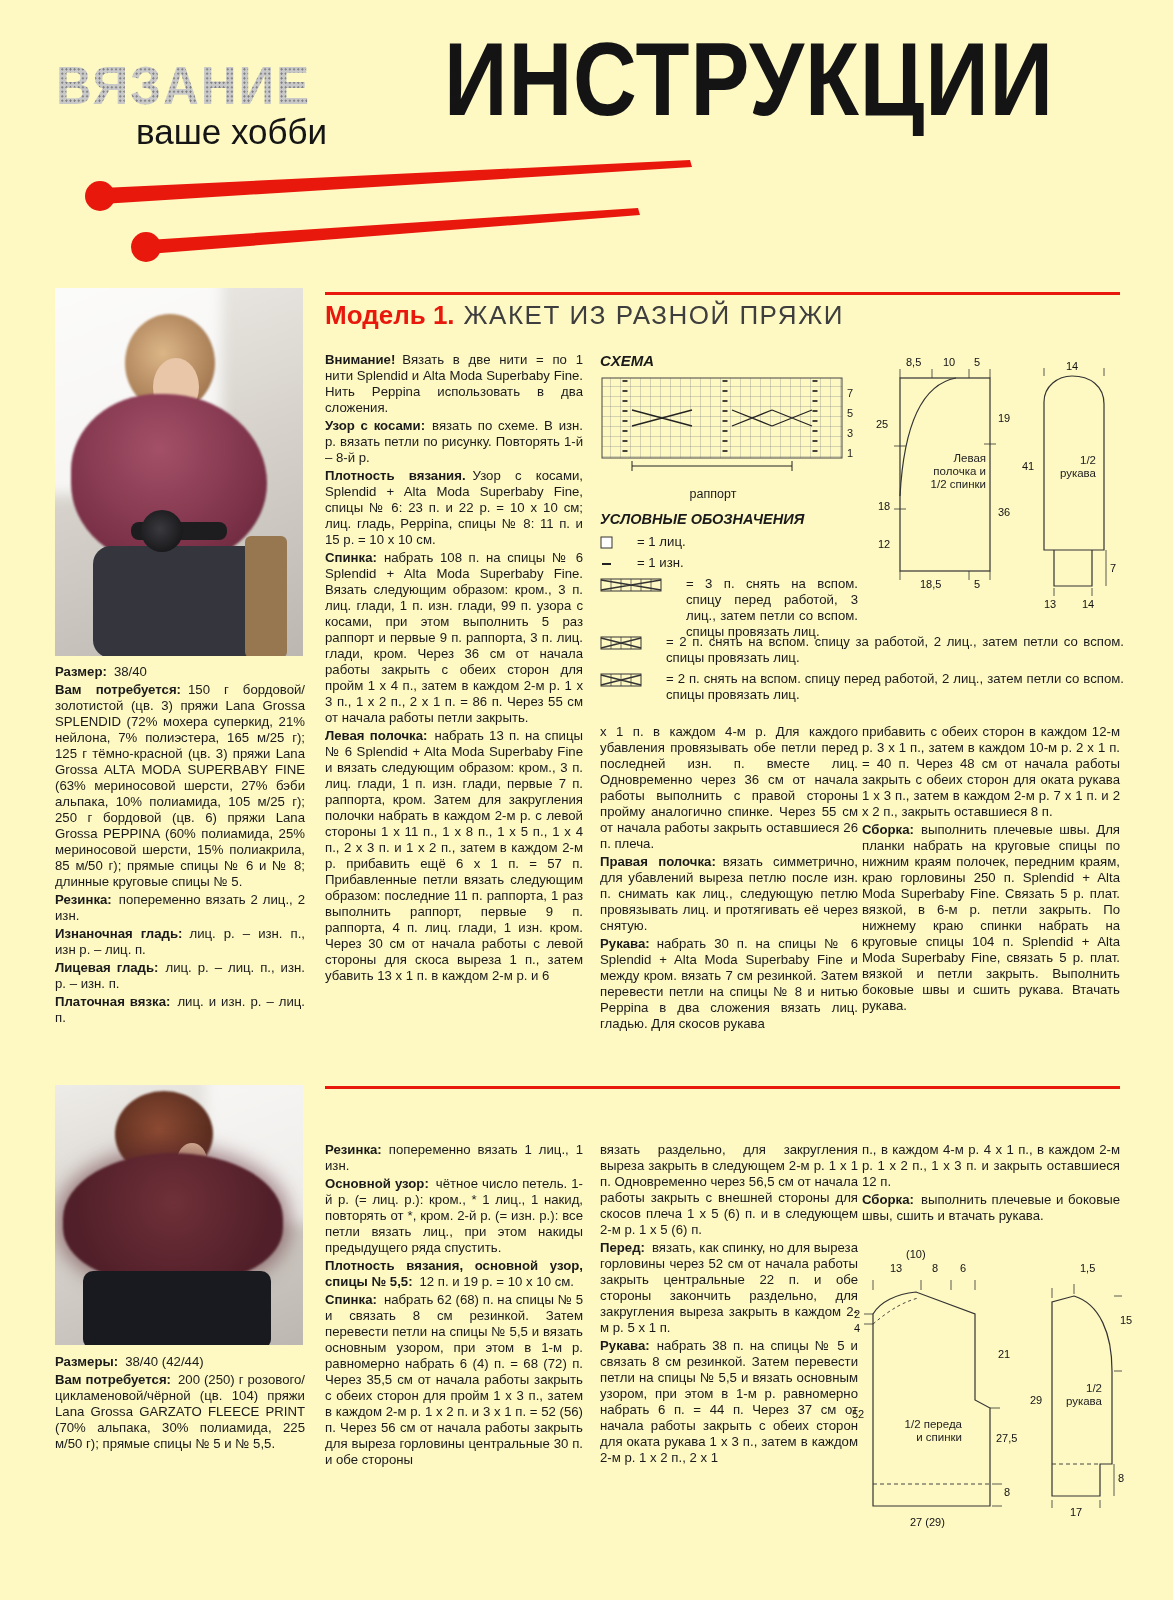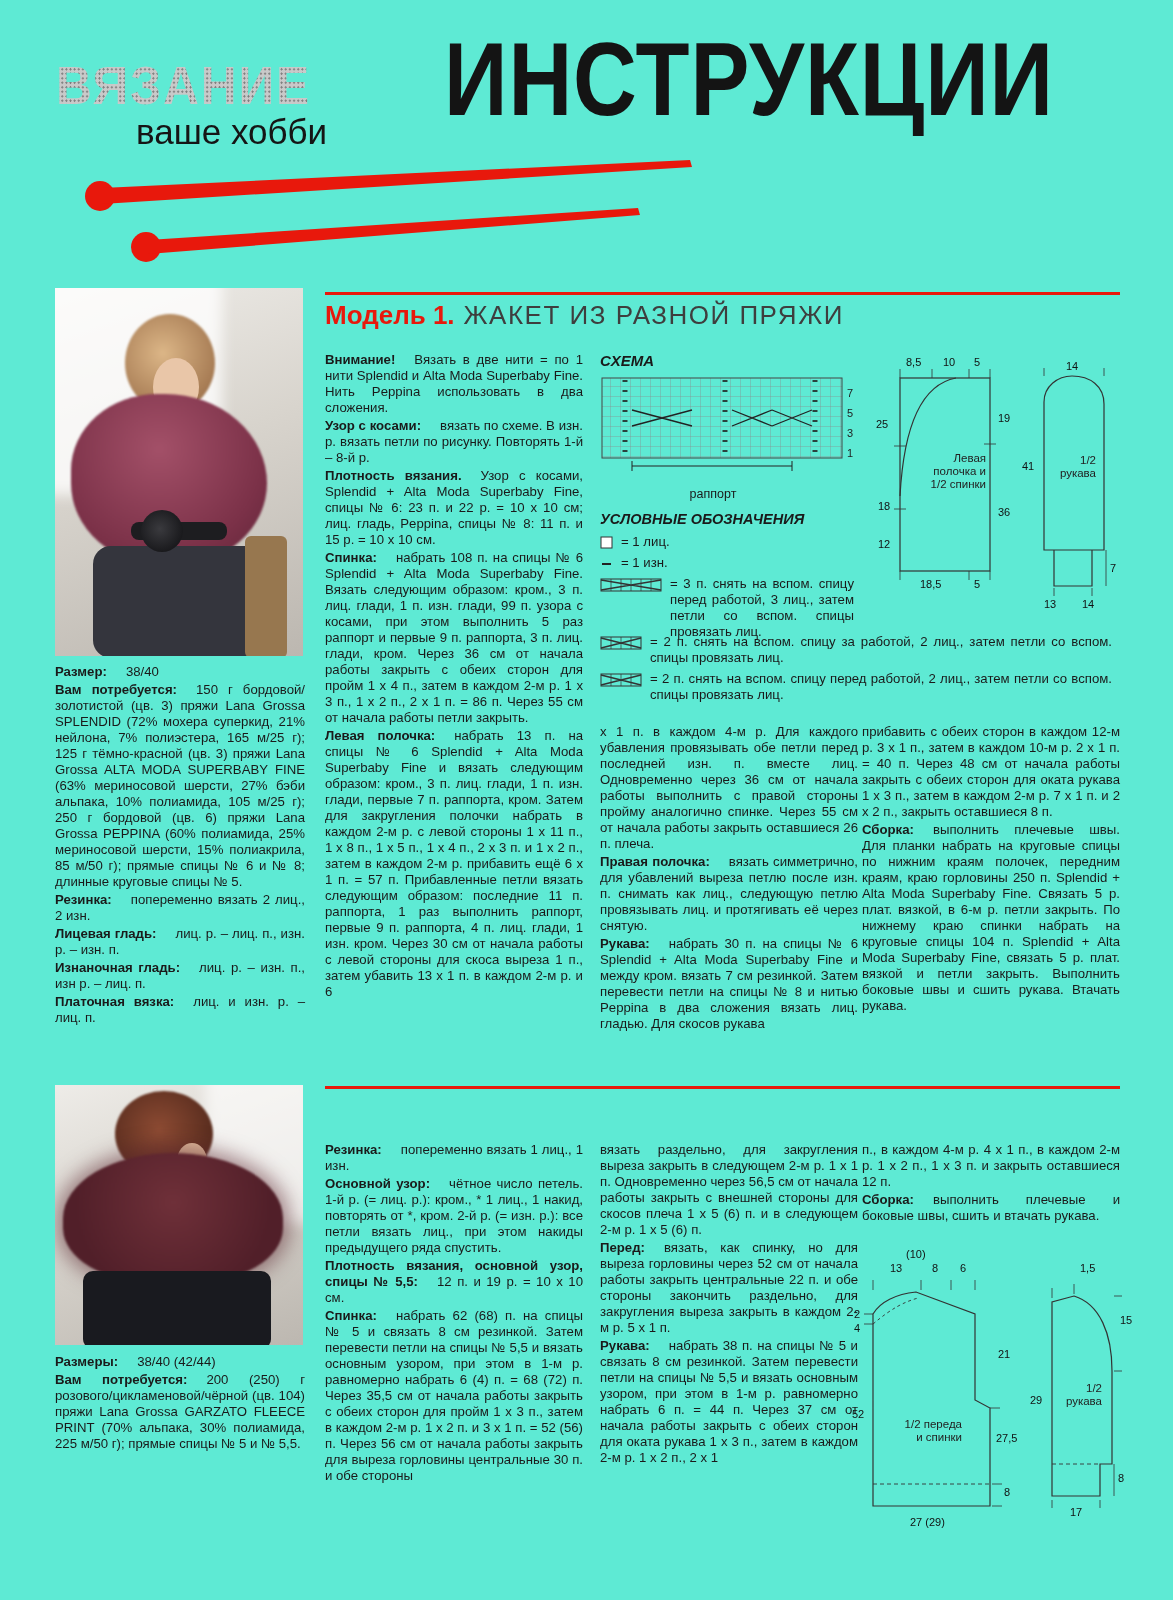--- a/index.html
+++ b/index.html
@@ -1,18 +1,18 @@
 <!DOCTYPE html>
 <html lang="ru"><head>
 <meta charset="utf-8">
 <title>Инструкции</title>
 <style>
   *{box-sizing:border-box;margin:0;padding:0}
   html,body{background:#fff}
-  .page{position:relative;width:1173px;height:1600px;background:#5eead4;overflow:hidden;
+  .page{position:relative;width:1173px;height:1600px;background:#fef9c3;overflow:hidden;
         color:#1a1a1a;font-family:"Liberation Sans","DejaVu Sans",sans-serif}
 
   
   .logo{position:absolute;left:56px;top:58px}
   .logo-title{font-weight:bold;font-size:54px;line-height:1;letter-spacing:2px;color:#9c9c9c;
     background-image:radial-gradient(circle,#7d7d7d 1.1px,#c9c9c9 1.25px);
     background-size:4.5px 4.5px;
     -webkit-background-clip:text;background-clip:text;-webkit-text-fill-color:transparent;
     transform:scaleX(.92);transform-origin:left top}
   .logo-sub{font-size:35px;line-height:1;color:#151515;margin:2px 0 0 80px}
@@ -23,21 +23,21 @@
   
   .rule{position:absolute;left:325px;width:795px;height:3px;background:#e8180c}
   .mhead{position:absolute;left:325px;white-space:nowrap}
   .mlabel{font-weight:bold;color:#e8180c;font-size:26px;margin-right:9px}
   .mtitle{color:#3e3e3e;font-size:26px;letter-spacing:1.5px}
 
   
   .col{position:absolute;width:258px}
   .caption{width:250px}
   .para{font-size:13.2px;line-height:16px;text-align:justify;margin-bottom:2px}
-  .para b:not(:empty){padding-right:19px}
+  .para b:not(:empty){padding-right:7px}
 
   
   .photo{position:absolute;overflow:hidden;background:linear-gradient(160deg,#eeece8 0%,#d8d4cd 45%,#bcb7b0 100%)}
   .photo div{position:absolute}
   .p1-window{left:-18px;top:-18px;width:185px;height:225px;background:rgba(255,255,255,.78);filter:blur(7px)}
   .p1-hair{left:70px;top:26px;width:90px;height:98px;border-radius:50%;
     background:radial-gradient(circle at 42% 40%,#dcb687,#a87d55 68%,#86603f);filter:blur(1px)}
   .p1-face{left:98px;top:70px;width:46px;height:58px;border-radius:50%;background:#e9c6a8}
   .p1-jacket{left:16px;top:106px;width:196px;height:172px;border-radius:46% 54% 50% 50%;
     background:radial-gradient(circle at 45% 32%,#a35068,#7b3148 66%,#5e2437);filter:blur(1px)}
@@ -54,21 +54,21 @@
   .p2-sweater{left:8px;top:68px;width:220px;height:130px;border-radius:50% 50% 42% 42%;
     background:radial-gradient(circle at 50% 38%,#6f3039,#511f29 72%);
     box-shadow:0 0 20px 6px rgba(92,38,48,.55);filter:blur(1px)}
   .p2-skirt{left:28px;top:186px;width:188px;height:78px;border-radius:10px;background:#191a1f}
 
   
   .schema{position:absolute;left:600px;top:352px;width:258px}
   .schema-title{font-style:italic;font-weight:bold;font-size:15px;margin-bottom:7px}
   .rapport{font-size:12.5px;text-align:center;width:226px;margin-top:9px}
   .legend-title{font-style:italic;font-weight:bold;font-size:14.5px;margin:10px 0 7px}
-  .lrow{display:flex;gap:8px;align-items:flex-start;margin-bottom:5px;font-size:13.2px;line-height:16px;text-align:justify}
+  .lrow{display:flex;gap:24px;align-items:flex-start;margin-bottom:5px;font-size:13.2px;line-height:16px;text-align:justify}
   .lrow svg{flex:none;margin-top:2px}
   .legend-wide{position:absolute;left:600px;top:634px;width:524px}
   svg text{font-family:"Liberation Sans","DejaVu Sans",sans-serif}
 
   
   .diag{position:absolute}
   .diag svg{position:absolute;left:0;top:0}
   .diag .m{position:absolute;font-size:11px;color:#111;white-space:nowrap}
   .diag .dlabel{position:absolute;font-size:11.5px;line-height:13px;text-align:right;color:#222}
 
@@ -102,22 +102,22 @@
     <div class="p1-pants"></div>
     <div class="p1-chair"></div>
     <div class="p1-belt"></div>
     <div class="p1-flower"></div>
   </div>
 
   <div class="col caption" style="left:55px;top:664px">
     <p class="para"><b>Размер:</b><span>38/40</span></p>
     <p class="para"><b>Вам потребуется:</b><span>150 г бордовой/золотистой (цв. 3) пряжи Lana Grossa SPLENDID (72% мохера суперкид, 21% нейлона, 7% полиэстера, 165 м/25 г); 125 г тёмно-красной (цв. 3) пряжи Lana Grossa ALTA MODA SUPERBABY FINE (63% мериносовой шерсти, 27% бэби альпака, 10% полиамида, 105 м/25 г); 250 г бордовой (цв. 6) пряжи Lana Grossa PEPPINA (60% полиамида, 25% мериносовой шерсти, 15% полиакрила, 85 м/50 г); прямые спицы № 6 и № 8; длинные круговые спицы № 5.</span></p>
     <p class="para"><b>Резинка:</b><span>попеременно вязать 2 лиц., 2 изн.</span></p>
+    <p class="para"><b>Изнаночная гладь:</b><span>лиц. р. – изн. п., изн р. – лиц. п.</span></p>
     <p class="para"><b>Лицевая гладь:</b><span>лиц. р. – лиц. п., изн. р. – изн. п.</span></p>
-    <p class="para"><b>Изнаночная гладь:</b><span>лиц. р. – изн. п., изн р. – лиц. п.</span></p>
     <p class="para"><b>Платочная вязка:</b><span>лиц. и изн. р. – лиц. п.</span></p>
   </div>
 
   <div class="rule" style="top:292px"></div>
   <div class="mhead" style="top:300px">
     <span class="mlabel">Модель 1.</span><span class="mtitle">ЖАКЕТ ИЗ РАЗНОЙ ПРЯЖИ</span>
   </div>
 
   <div class="col" style="left:325px;top:352px">
     <p class="para"><b>Внимание!</b><span>Вязать в две нити = по 1 нити Splendid и Alta Moda Superbaby Fine. Нить Peppina использовать в два сложения.</span></p>

